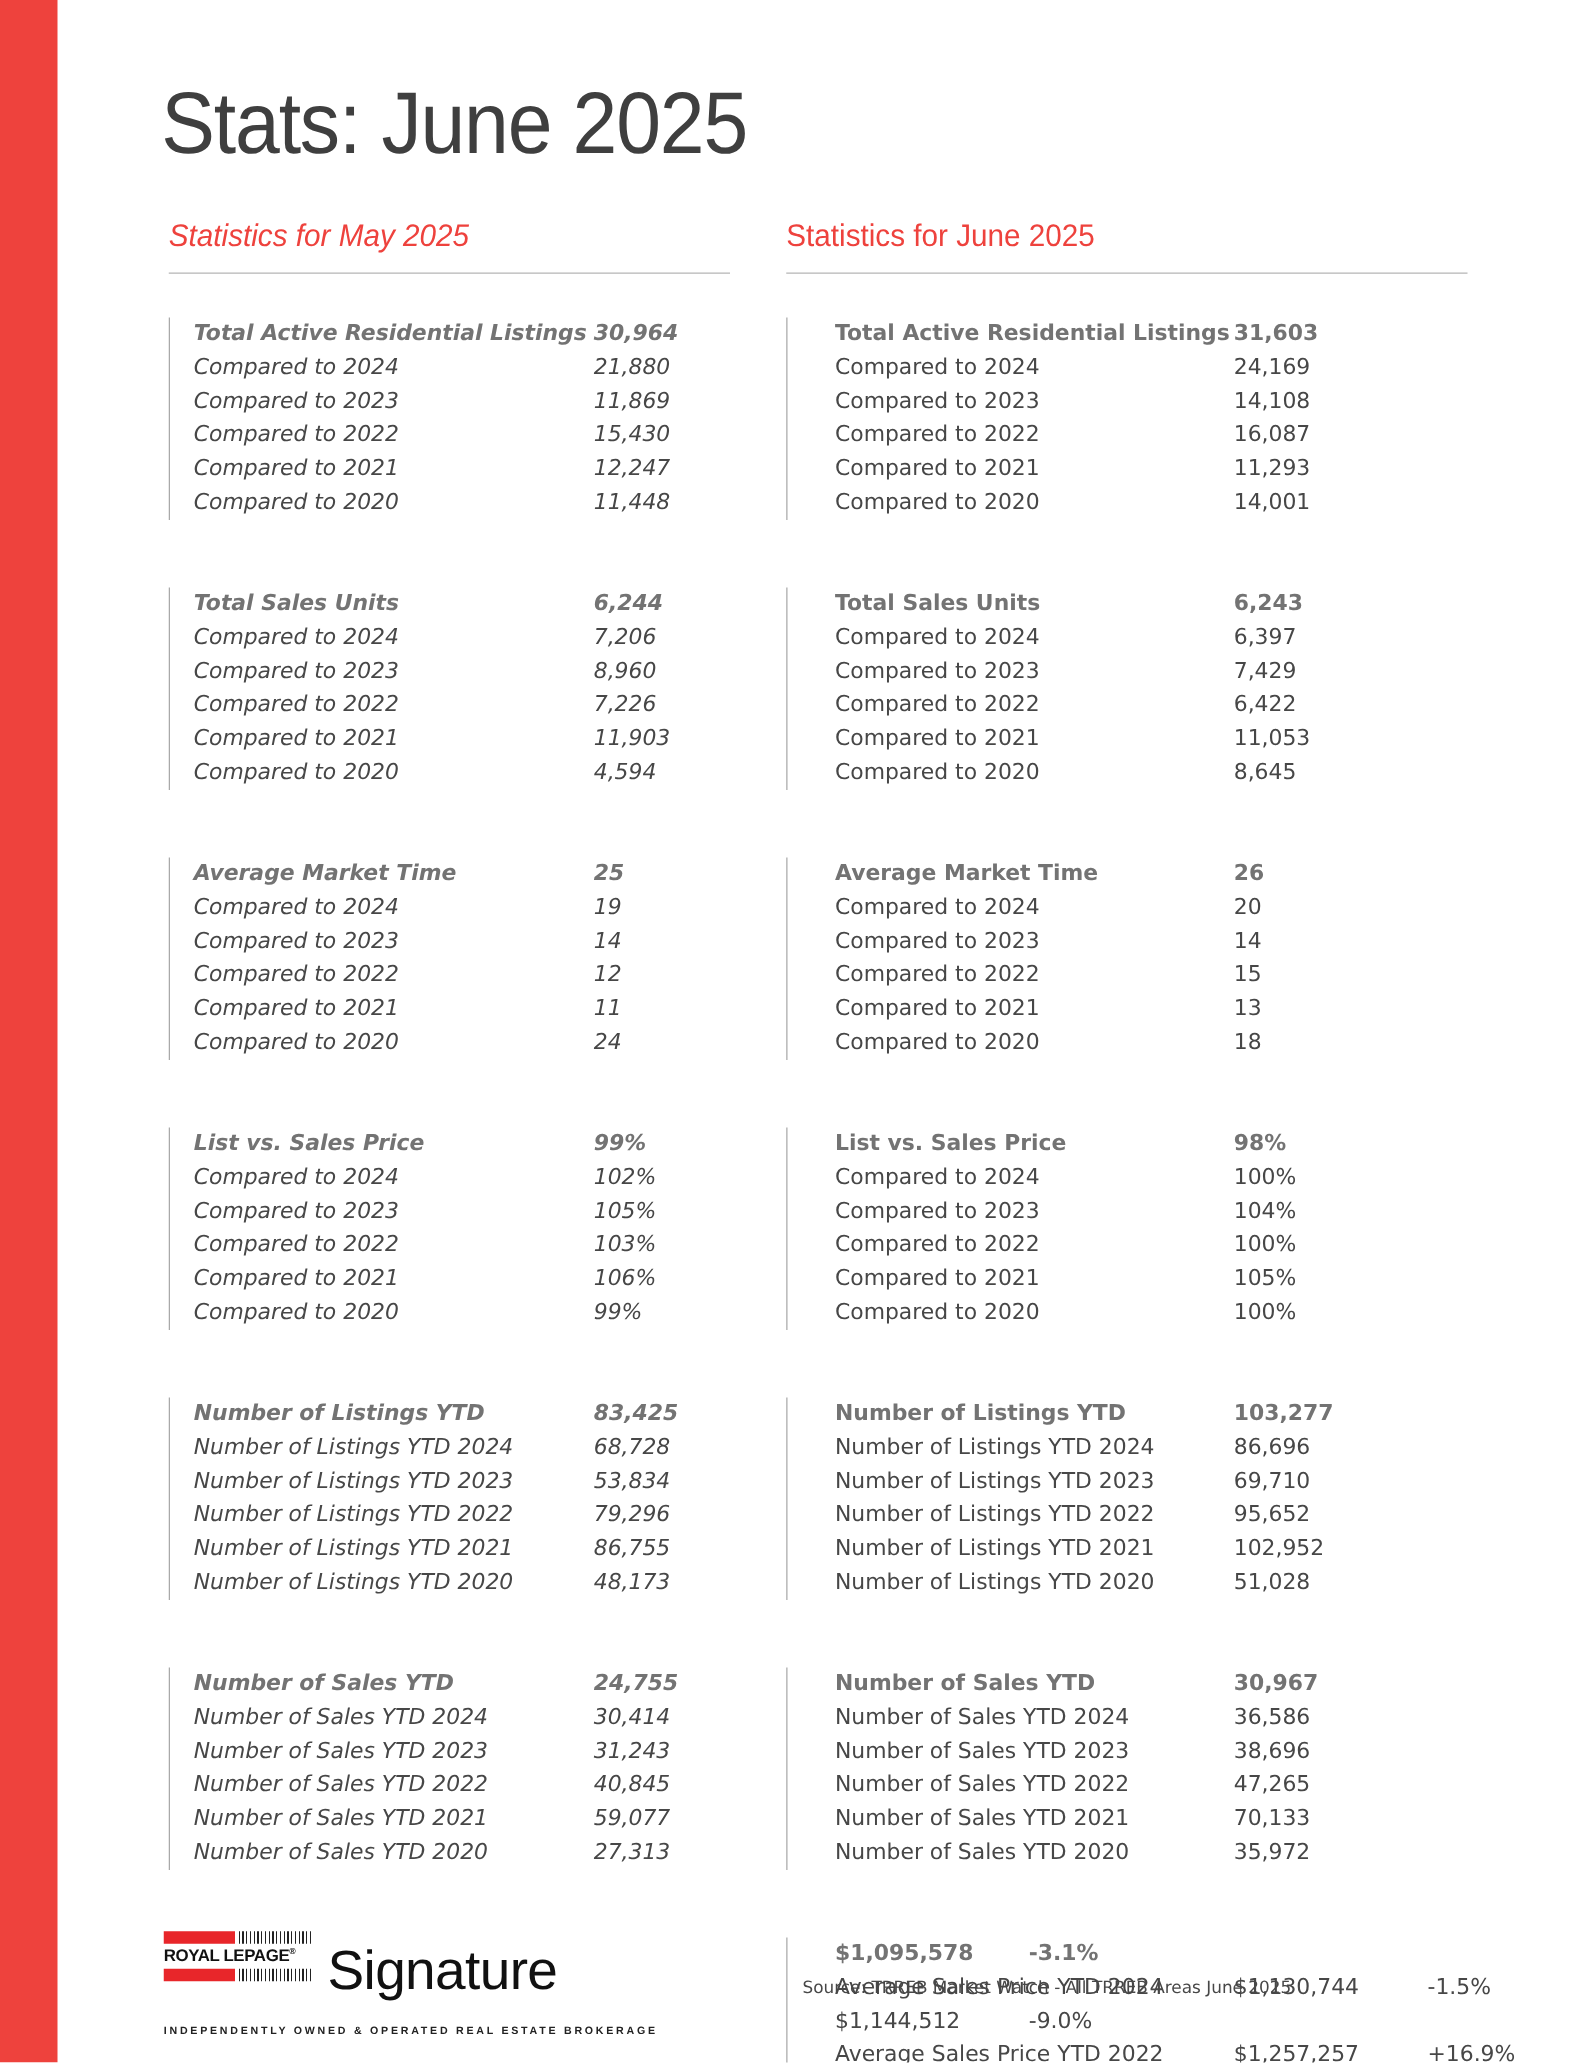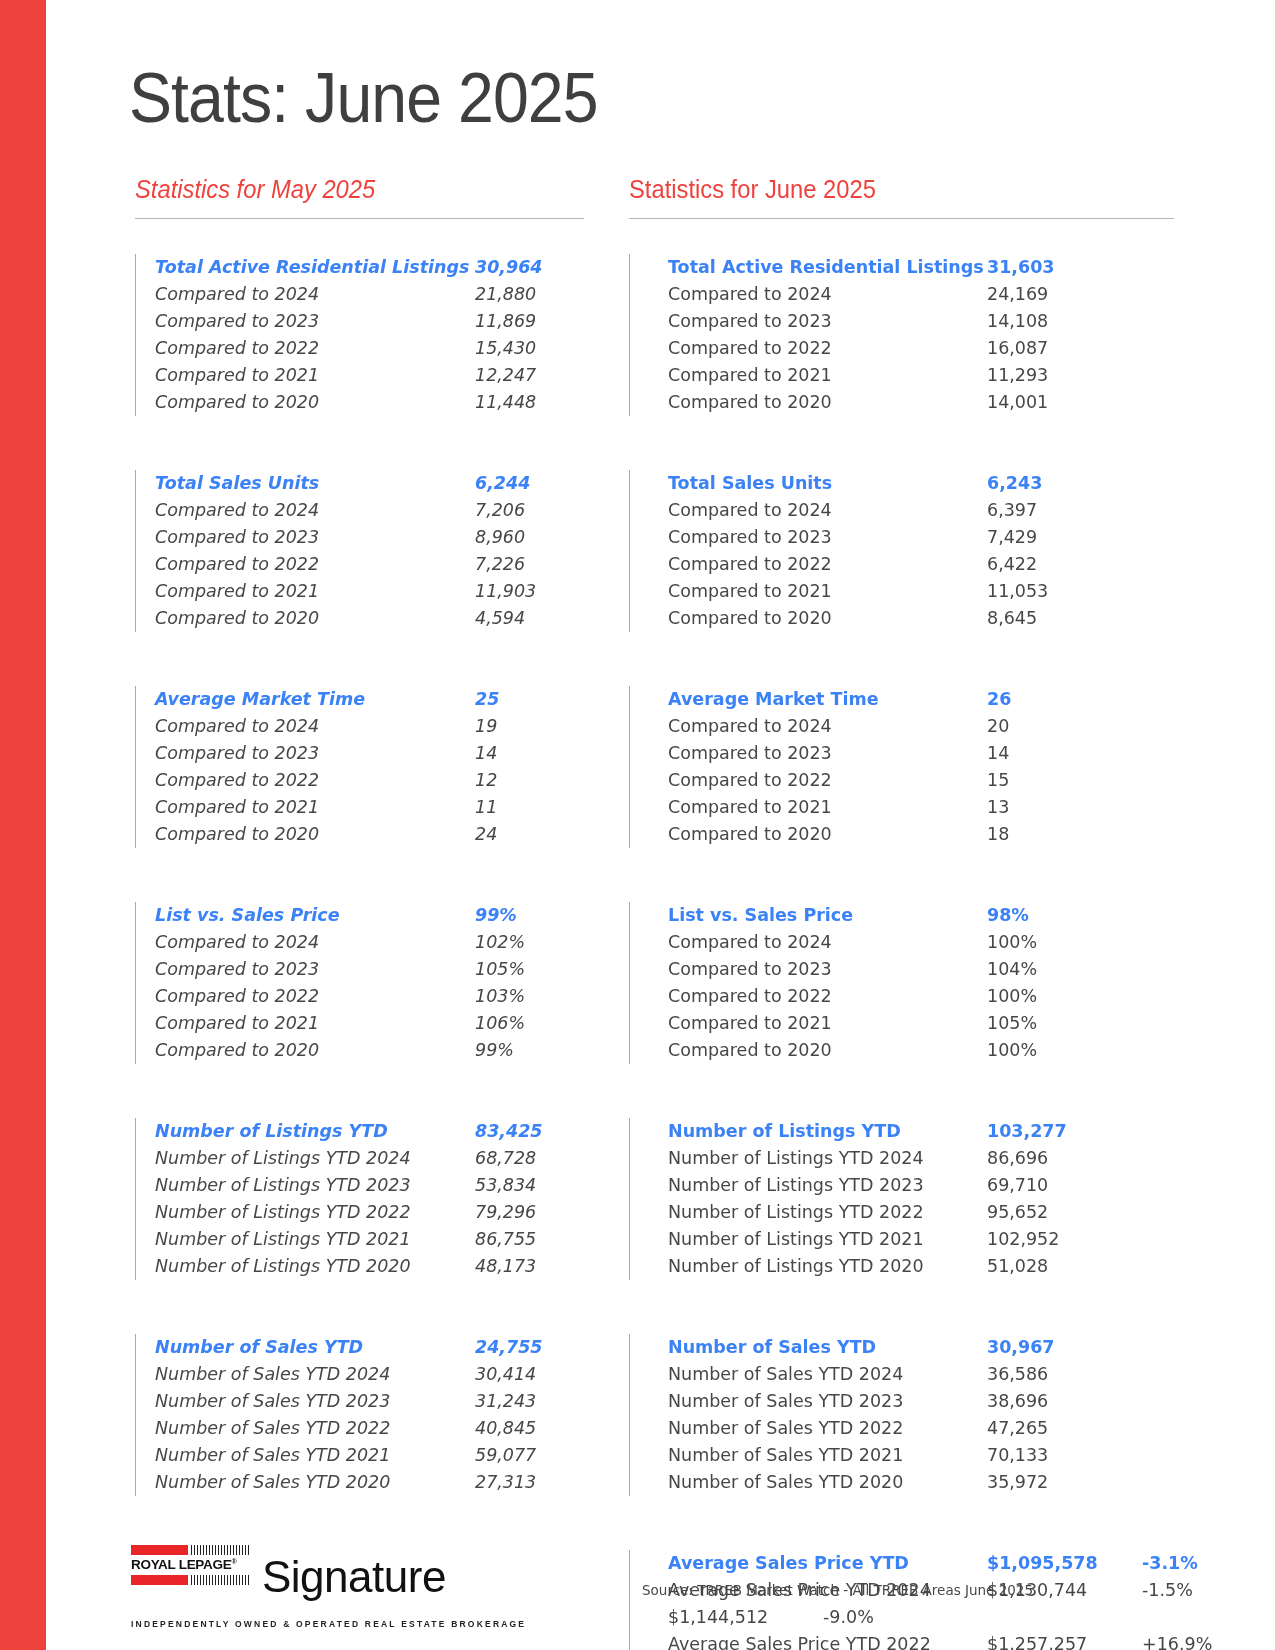--- a/index.html
+++ b/index.html
@@ -32,21 +32,21 @@
   .group {
     position: relative;
     border-left: 1.5px solid #a9a9a9;
     margin-bottom: 54px;
     padding-top: 0;
   }
   .col-left .group { padding-left: 19px; }
   .col-right .group { padding-left: 38px; }
 
   .row { display: flex; height: 27px; line-height: 27px; font-size: 17.5px; color: #474747; white-space: nowrap; }
-  .row.header { font-weight: bold; color: #3b82f6; }
+  .row.header { font-weight: bold; color: #737373; }
   .row .label { flex: none; }
   .col-left .row .label { width: 320px; }
   .col-right .row .label { width: 319px; }
   .row .value { flex: none; }
   .col-right .row .value { width: 121px; }
   .row .change { flex: none; margin-left: 34px; }
   .group .row:first-child { height: 27px; }
 
   .logo { position: absolute; left: 131px; top: 1533px; width: 350px; }
   .logo-top { display: flex; align-items: center; }
@@ -392,21 +392,20 @@
           <span class="label">Number of Sales YTD 2021</span>
           <span class="value">70,133</span>
         </div>
         <div class="row">
           <span class="label">Number of Sales YTD 2020</span>
           <span class="value">35,972</span>
         </div>
       </div>
       <div class="group">
         <div class="row header">
-          <span class="label">Average Sales Price YTD</span>
           <span class="value">$1,095,578</span>
           <span class="change">-3.1%</span>
         </div>
         <div class="row">
           <span class="label">Average Sales Price YTD 2024</span>
           <span class="value">$1,130,744</span>
           <span class="change">-1.5%</span>
         </div>
         <div class="row">
           <span class="value">$1,144,512</span>

